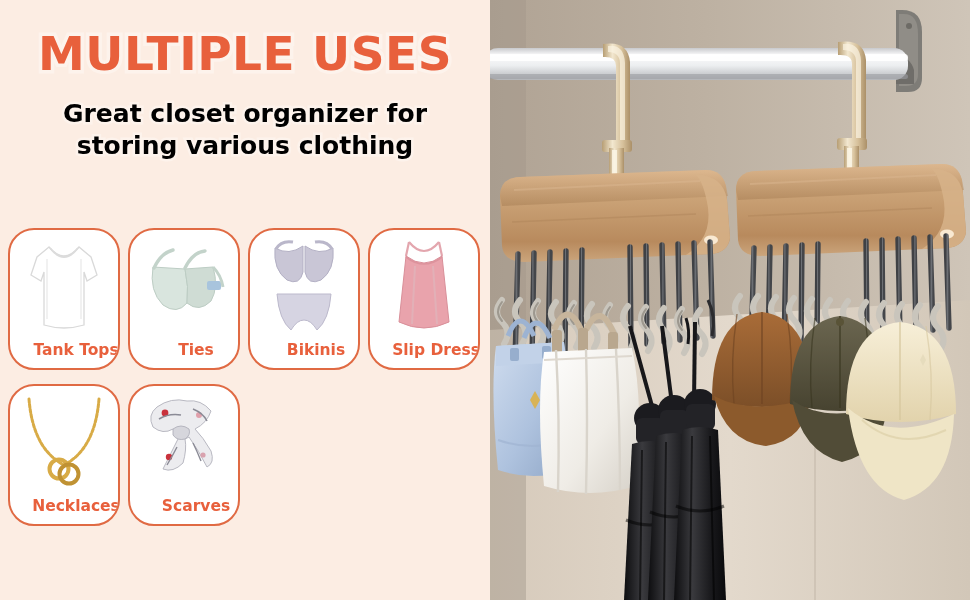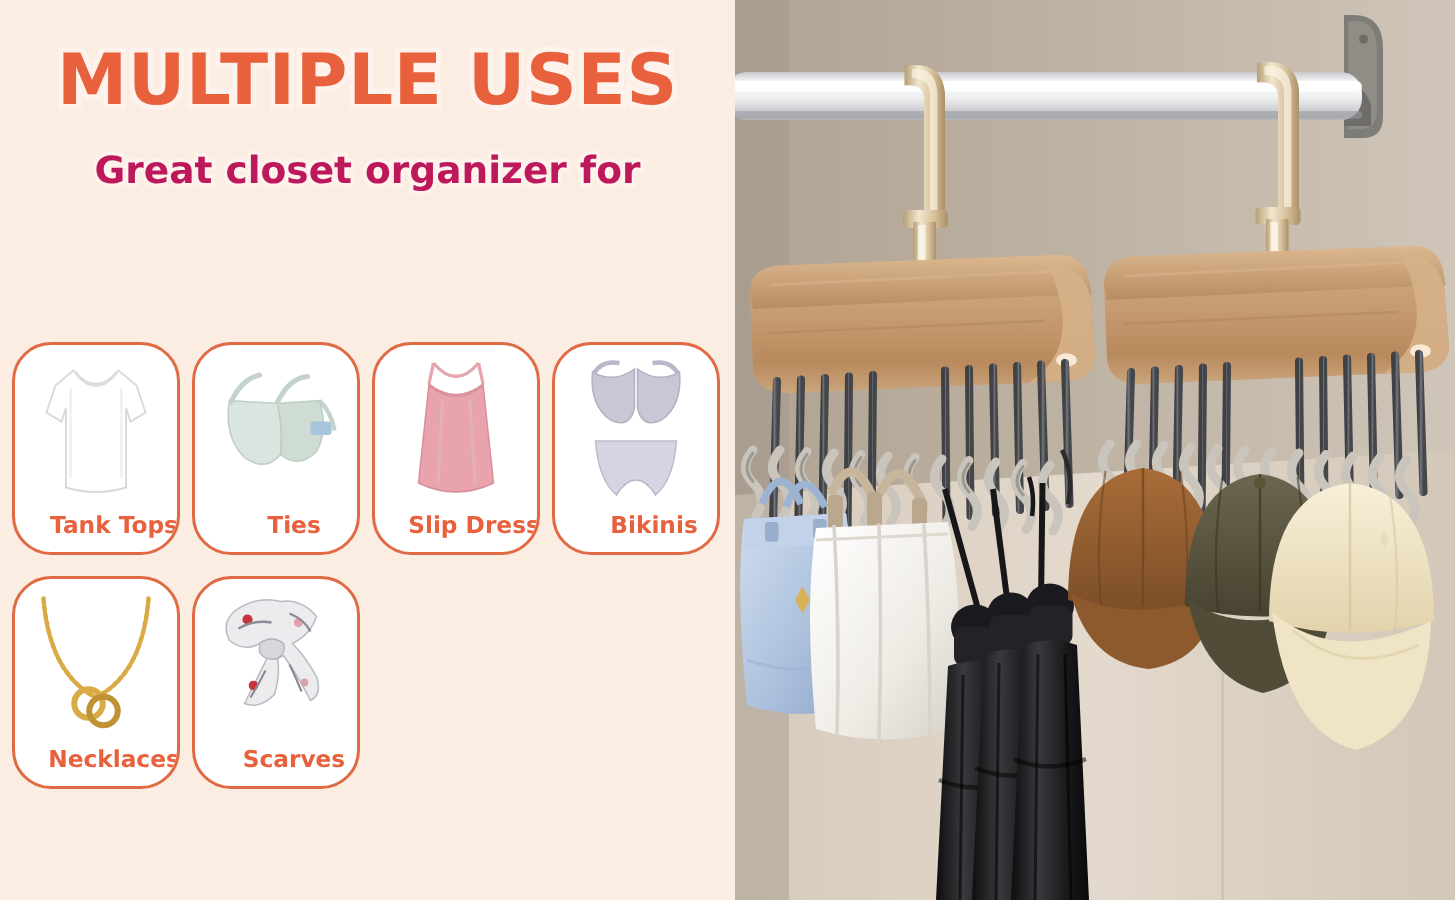--- a/index.html
+++ b/index.html
@@ -22,21 +22,21 @@
     font-size:47px; font-weight:bold; letter-spacing:0.5px;
     color:#e8603c;
     -webkit-text-stroke:7px #fdf3ec;
     paint-order:stroke fill;
     font-family:"DejaVu Sans", sans-serif;
   }
   #subtitle {
     position:absolute; left:0; top:98px; width:490px;
     text-align:center;
     font-size:25px; font-weight:bold; line-height:32px;
-    color:#be185d;
+    color:#000000;
     -webkit-text-stroke:5px #fdf3ec;
     paint-order:stroke fill;
     font-family:"DejaVu Sans", sans-serif;
   }
   #subtitle .l2 { display:block; }
 
   
   #card-grid {
     position:absolute; left:8px; top:228px;
     width:474px; height:312px;
@@ -82,20 +82,21 @@
 <body>
 
 <div id="stage">
 
   <div id="left-panel">
 
     <div id="headline">MULTIPLE USES</div>
 
     <div id="subtitle">
       <span class="l1">Great closet organizer for</span>
+      <span class="l2">storing various clothing</span>
     </div>
 
     <div id="card-grid">
 
       <div class="card">
         <div class="card-art">
           <svg width="74" height="94" viewBox="0 0 74 94">
             <path d="M22 8 L10 18 L4 36 L14 42 L17 33 L17 86 Q37 92 57 86 L57 33 L60 42 L70 36 L64 18 L52 8 Q37 26 22 8 Z" fill="#ffffff" stroke="#d9d9d9" stroke-width="1.3"></path>
             <path d="M23 9 Q37 27 51 9" fill="none" stroke="#dcdcdc" stroke-width="2"></path>
             <path d="M20 20 Q20 40 20 80" fill="none" stroke="#ededed" stroke-width="1.5"></path>
@@ -110,48 +111,48 @@
           <svg width="86" height="78" viewBox="0 0 86 78">
             <path d="M12 20 Q8 44 22 58 Q36 68 46 56 Q48 40 44 22 Z" fill="#d9e5de" stroke="#bdcdc4" stroke-width="1"></path>
             <path d="M44 22 Q48 40 46 56 Q58 66 70 54 Q78 40 72 20 Z" fill="#cfdcd4" stroke="#bdcdc4" stroke-width="1"></path>
             <path d="M13 21 Q20 6 32 3" fill="none" stroke="#c3d3ca" stroke-width="3.4" stroke-linecap="round"></path>
             <path d="M44 21 Q52 5 64 4" fill="none" stroke="#c3d3ca" stroke-width="3.4" stroke-linecap="round"></path>
             <rect x="66" y="34" width="14" height="9" rx="2" fill="#a8c4dd"></rect>
             <path d="M72 20 Q80 28 82 40" fill="none" stroke="#c3d3ca" stroke-width="3"></path>
           </svg>
         </div>
         <div class="card-label">Ties</div>
+      </div>
+
+      <div class="card">
+        <div class="card-art">
+          <svg width="74" height="100" viewBox="0 0 74 100">
+            <path d="M8 12 Q6 34 20 44 Q33 50 36 36 L36 10 Q22 20 8 12 Z" fill="#c9c6d6" stroke="#b3b0c4" stroke-width="1"></path>
+            <path d="M66 12 Q68 34 54 44 Q41 50 38 36 L38 10 Q52 20 66 12 Z" fill="#c9c6d6" stroke="#b3b0c4" stroke-width="1"></path>
+            <path d="M9 13 Q14 4 26 6" fill="none" stroke="#bab7ca" stroke-width="3"></path>
+            <path d="M65 13 Q60 4 48 6" fill="none" stroke="#bab7ca" stroke-width="3"></path>
+            <path d="M10 58 L64 58 Q62 84 50 94 Q44 84 37 84 Q30 84 24 94 Q12 84 10 58 Z" fill="#d6d4e2" stroke="#bcb9cc" stroke-width="1"></path>
+          </svg>
+        </div>
+        <div class="card-label">Bikinis</div>
       </div>
 
       <div class="card">
         <div class="card-art">
           <svg width="62" height="100" viewBox="0 0 62 100">
             <path d="M16 6 Q31 24 46 6" fill="none" stroke="#e3a6ae" stroke-width="2.2"></path>
             <path d="M16 6 L13 20" stroke="#e3a6ae" stroke-width="2.2" fill="none"></path>
             <path d="M46 6 L49 20" stroke="#e3a6ae" stroke-width="2.2" fill="none"></path>
             <path d="M13 20 Q31 34 49 20 L56 86 Q31 98 6 86 Z" fill="#e9a3ac" stroke="#d98f99" stroke-width="1"></path>
             <path d="M13 21 Q31 35 49 21" fill="none" stroke="#dd939d" stroke-width="1.6"></path>
             <path d="M22 30 L19 88" fill="none" stroke="#e2b0b7" stroke-width="2"></path>
             <path d="M40 30 L44 88" fill="none" stroke="#e2b0b7" stroke-width="2"></path>
           </svg>
         </div>
         <div class="card-label">Slip Dress</div>
-      </div>
-
-      <div class="card">
-        <div class="card-art">
-          <svg width="74" height="100" viewBox="0 0 74 100">
-            <path d="M8 12 Q6 34 20 44 Q33 50 36 36 L36 10 Q22 20 8 12 Z" fill="#c9c6d6" stroke="#b3b0c4" stroke-width="1"></path>
-            <path d="M66 12 Q68 34 54 44 Q41 50 38 36 L38 10 Q52 20 66 12 Z" fill="#c9c6d6" stroke="#b3b0c4" stroke-width="1"></path>
-            <path d="M9 13 Q14 4 26 6" fill="none" stroke="#bab7ca" stroke-width="3"></path>
-            <path d="M65 13 Q60 4 48 6" fill="none" stroke="#bab7ca" stroke-width="3"></path>
-            <path d="M10 58 L64 58 Q62 84 50 94 Q44 84 37 84 Q30 84 24 94 Q12 84 10 58 Z" fill="#d6d4e2" stroke="#bcb9cc" stroke-width="1"></path>
-          </svg>
-        </div>
-        <div class="card-label">Bikinis</div>
       </div>
 
 
 
       <div class="card">
         <div class="card-art">
           <svg width="86" height="98" viewBox="0 0 86 98">
             <path d="M8 6 Q12 56 43 72 Q74 56 78 6" fill="none" stroke="#d8ab46" stroke-width="3" stroke-linecap="round" stroke-dasharray="3.4 1.7"></path>
             <circle cx="38" cy="76" r="9.5" fill="none" stroke="#d8ab46" stroke-width="4"></circle>
             <circle cx="48" cy="81" r="9.5" fill="none" stroke="#c09233" stroke-width="4"></circle>

